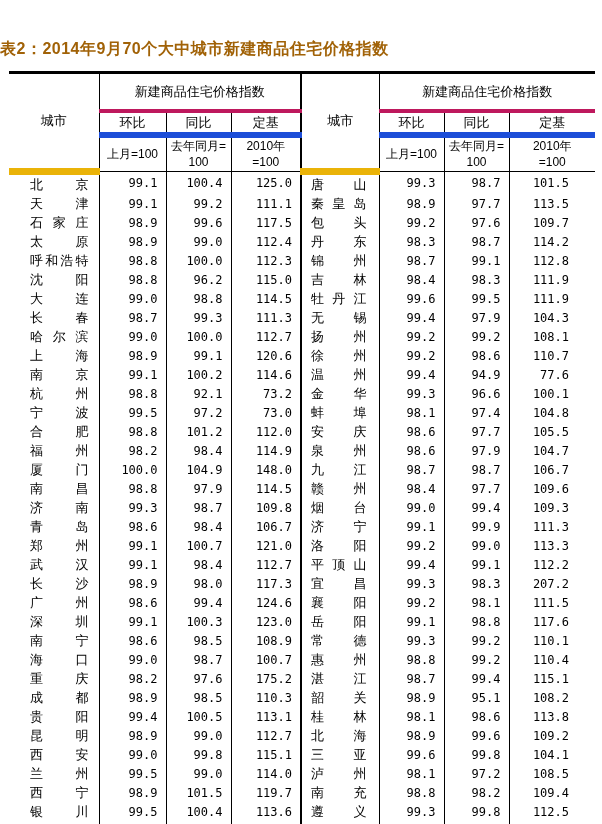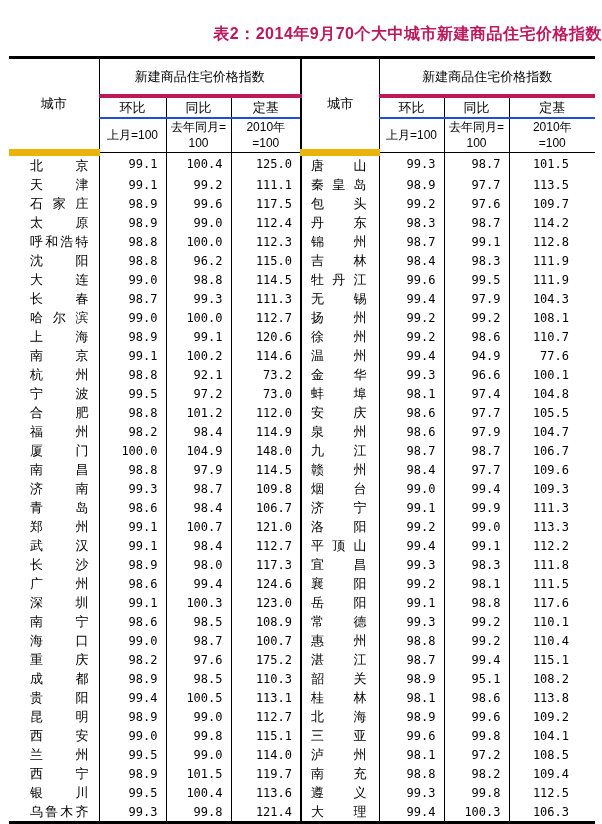--- a/index.html
+++ b/index.html
@@ -12,26 +12,26 @@
     font-family: "Liberation Sans", "DejaVu Sans", sans-serif;
     color: #000;
   }
   .page {
     width: 602px;
     height: 824px;
     box-sizing: border-box;
     padding-top: 24px;
   }
   .title {
-    text-align: right;
+    text-align: left;
     font-weight: bold;
     font-size: 16px;
     letter-spacing: 0.5px;
-    color: #be185d;
-    margin: 0 0 11px 0;
+    color: #a16207;
+    margin: 15px 0 11px 0;
   }
   table.idx {
     border-collapse: collapse;
     table-layout: fixed;
     margin-left: 9px;
     width: 586px;
     border-top: 3px solid #000;
     border-bottom: 3px solid #000;
   }
   th, td {
@@ -47,21 +47,21 @@
     font-size: 13px;
     text-align: center;
   }
   th.group-h {
     border-bottom: 4px solid #be185d;
     height: 35px;
     font-size: 13px;
     text-align: center;
   }
   th.col-h {
-    border-bottom: 2px solid #1d4ed8;
+    border-bottom: 6px solid #1d4ed8;
     height: 19px;
     font-size: 13px;
     text-align: center;
     font-family: Liberation Serif, serif;
   }
   th.sub-h {
     border-bottom: 1px solid #000;
     height: 33px;
     font-size: 12px;
     line-height: 1.3;
@@ -342,21 +342,21 @@
           <td class="num lastcol">112.2</td>
         </tr>
         <tr>
           <td class="city first">长沙</td>
           <td class="num">98.9</td>
           <td class="num">98.0</td>
           <td class="num">117.3</td>
           <td class="city divider">宜昌</td>
           <td class="num">99.3</td>
           <td class="num">98.3</td>
-          <td class="num lastcol">111.8</td>
+          <td class="num lastcol">207.2</td>
         </tr>
         <tr>
           <td class="city first">广州</td>
           <td class="num">98.6</td>
           <td class="num">99.4</td>
           <td class="num">124.6</td>
           <td class="city divider">襄阳</td>
           <td class="num">99.2</td>
           <td class="num">98.1</td>
           <td class="num lastcol">111.5</td>

